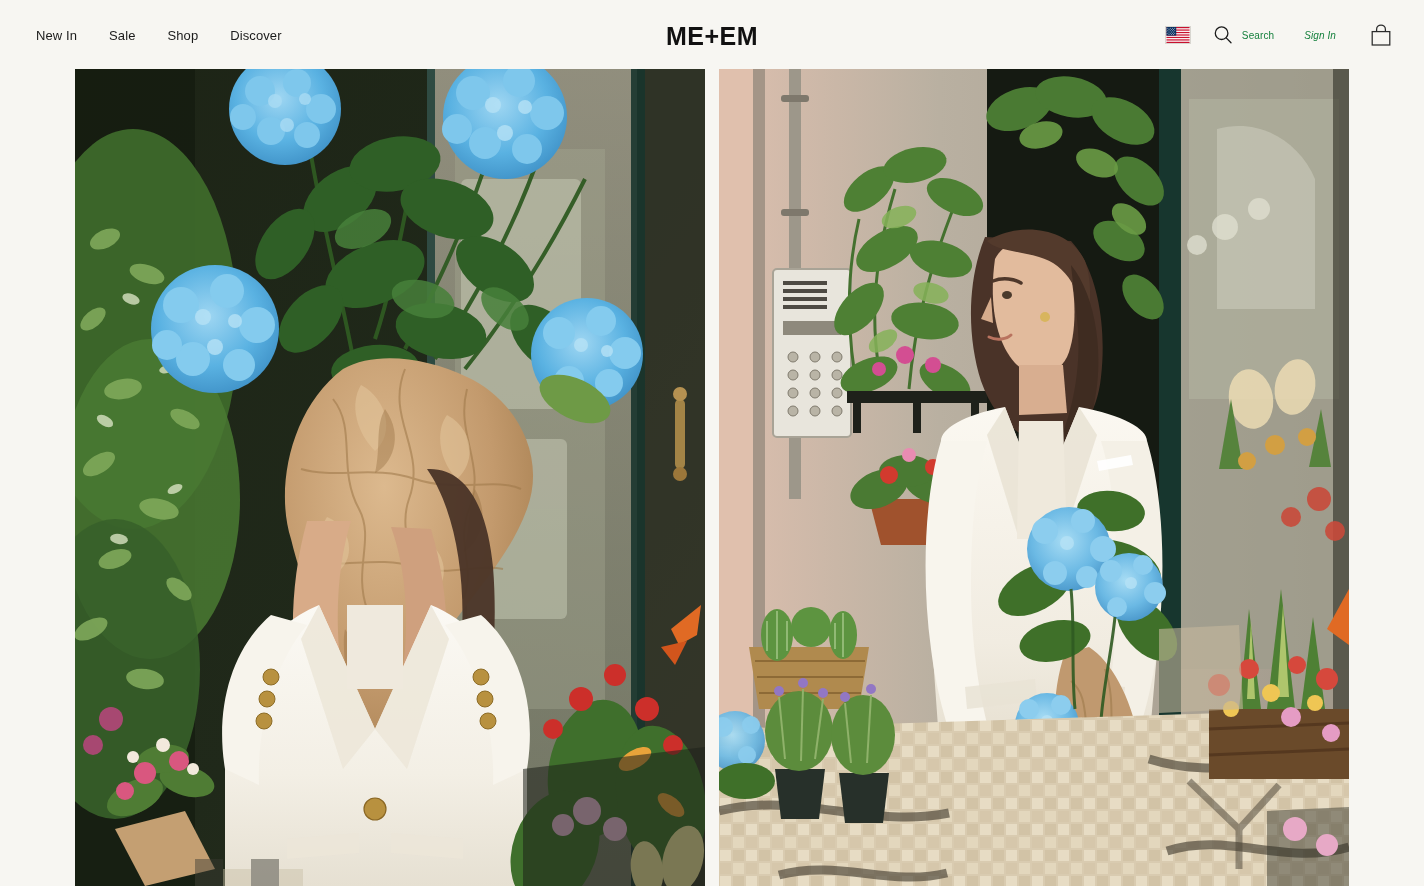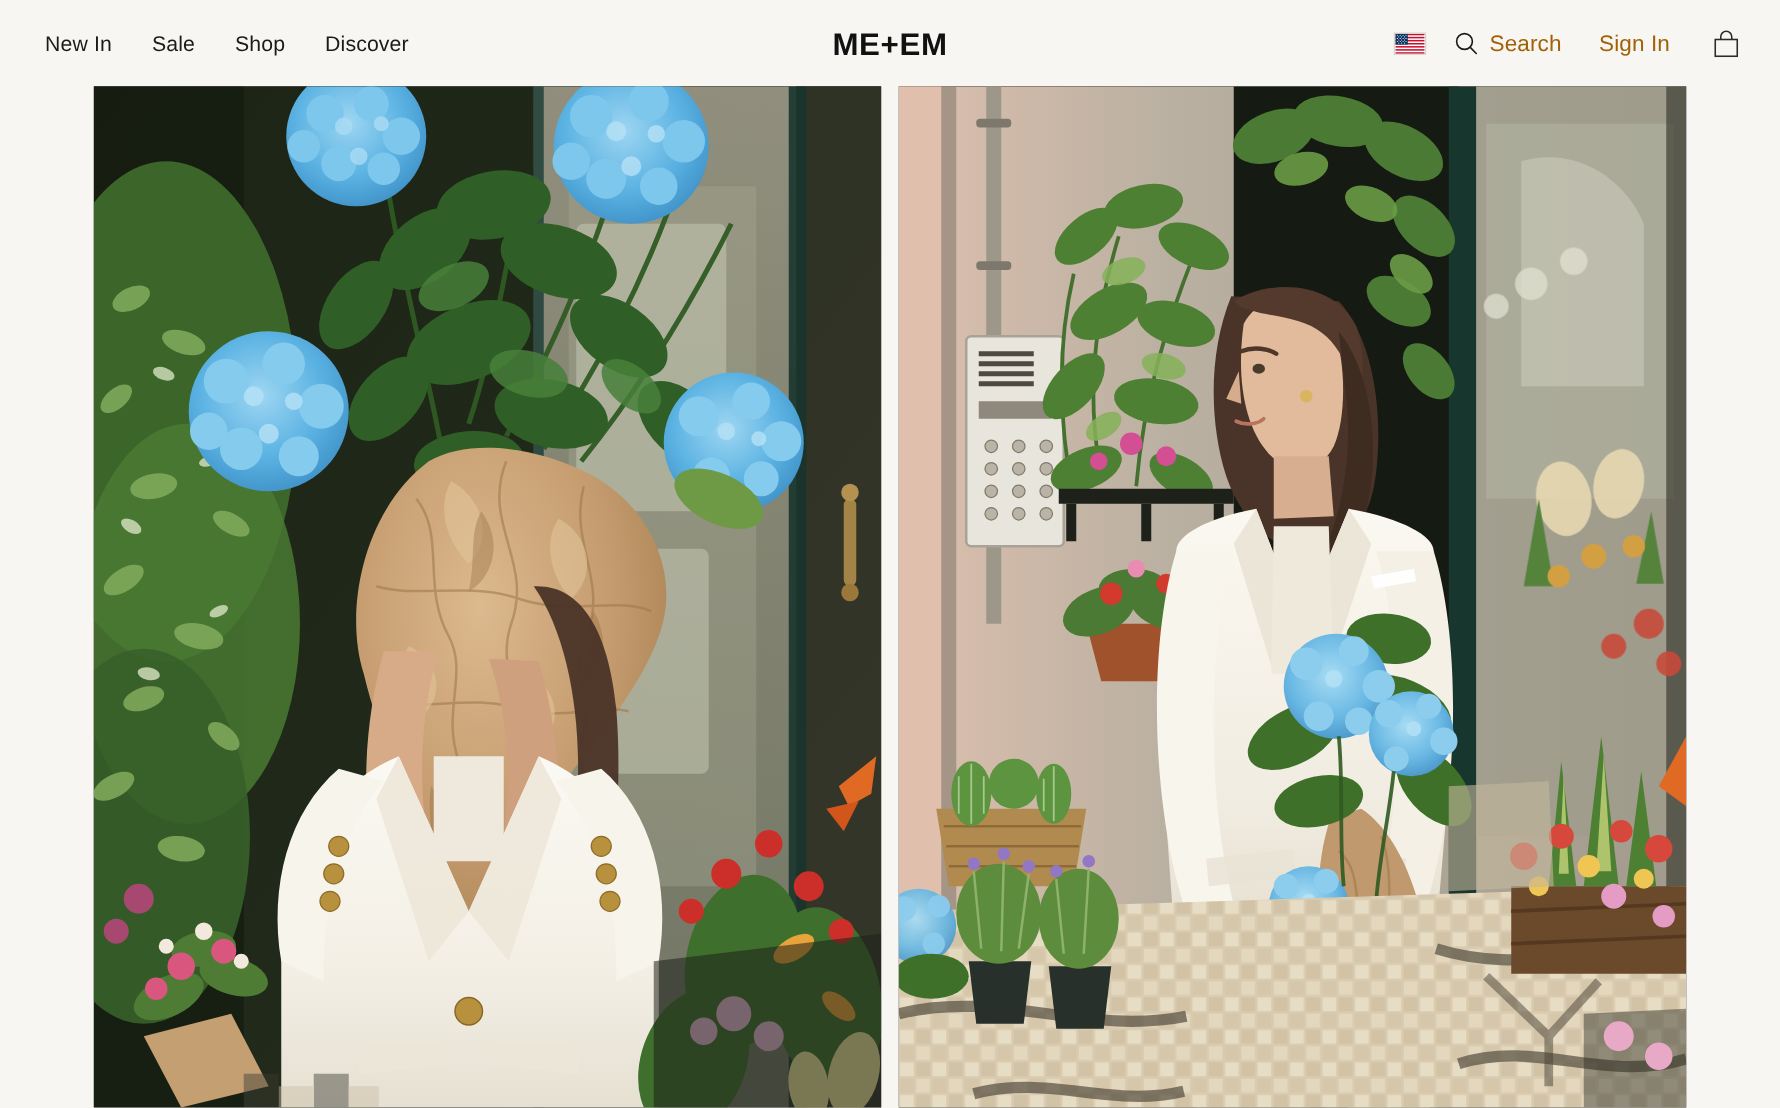--- a/index.html
+++ b/index.html
@@ -16,21 +16,21 @@
     width: 1424px; height: 69px;
     background: #F7F6F2;
     display: flex; align-items: center;
   }
 
   #primary-nav {
     position: absolute; left: 36px; top: 26px;
     display: flex; align-items: center; gap: 32px;
   }
   .nav-link {
-    font-size: 17px; font-weight: 500; color: #1B1B1B;
+    font-size: 13px; font-weight: 500; color: #1B1B1B;
     letter-spacing: .1px; cursor: pointer; white-space: nowrap;
     line-height: 19px;
   }
 
   #brand-logo {
     position: absolute; left: 0; right: 0; top: 20px;
     text-align: center;
     font-size: 25px; font-weight: 700; color: #111111;
     letter-spacing: .5px; line-height: 32px; cursor: pointer;
   }
@@ -43,24 +43,24 @@
   #locale-flag {
     width: 26px; height: 18px; display: block;
     margin-right: 22px; cursor: pointer; border: .5px solid #d8d6d0;
   }
   #search-control {
     display: flex; align-items: center; gap: 9px;
     cursor: pointer; margin-right: 30px;
   }
   #search-icon { width: 20px; height: 20px; display: block; }
   .action-text {
-    font-size: 18px; font-weight: 500; color: #a16207;
+    font-size: 10px; font-weight: 500; color: #15803d;
     letter-spacing: .1px; white-space: nowrap; line-height: 19px;
   }
-  #signin-link { cursor: pointer; margin-right: 34px; }
+  #signin-link { cursor: pointer; margin-right: 34px; font-style: italic; }
   #bag-button { cursor: pointer; display: block; }
   #bag-icon { width: 22px; height: 25px; display: block; }
 
   
   #hero-grid {
     position: absolute; left: 75px; top: 69px;
     width: 1275px; height: 817px;
     display: flex; gap: 14px;
   }
   .hero-tile {

